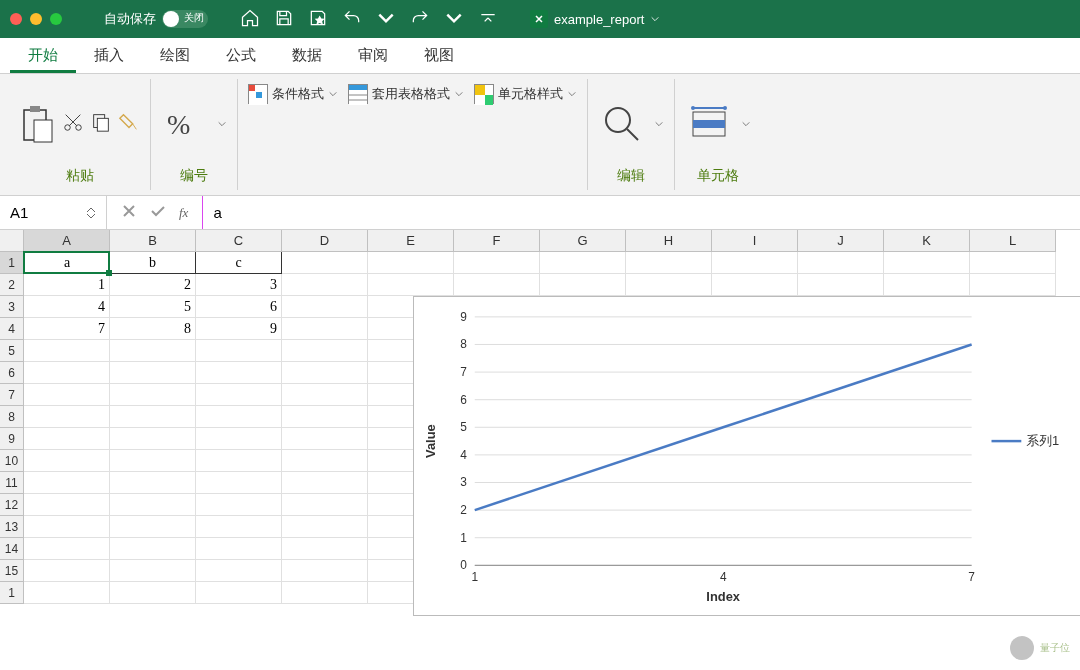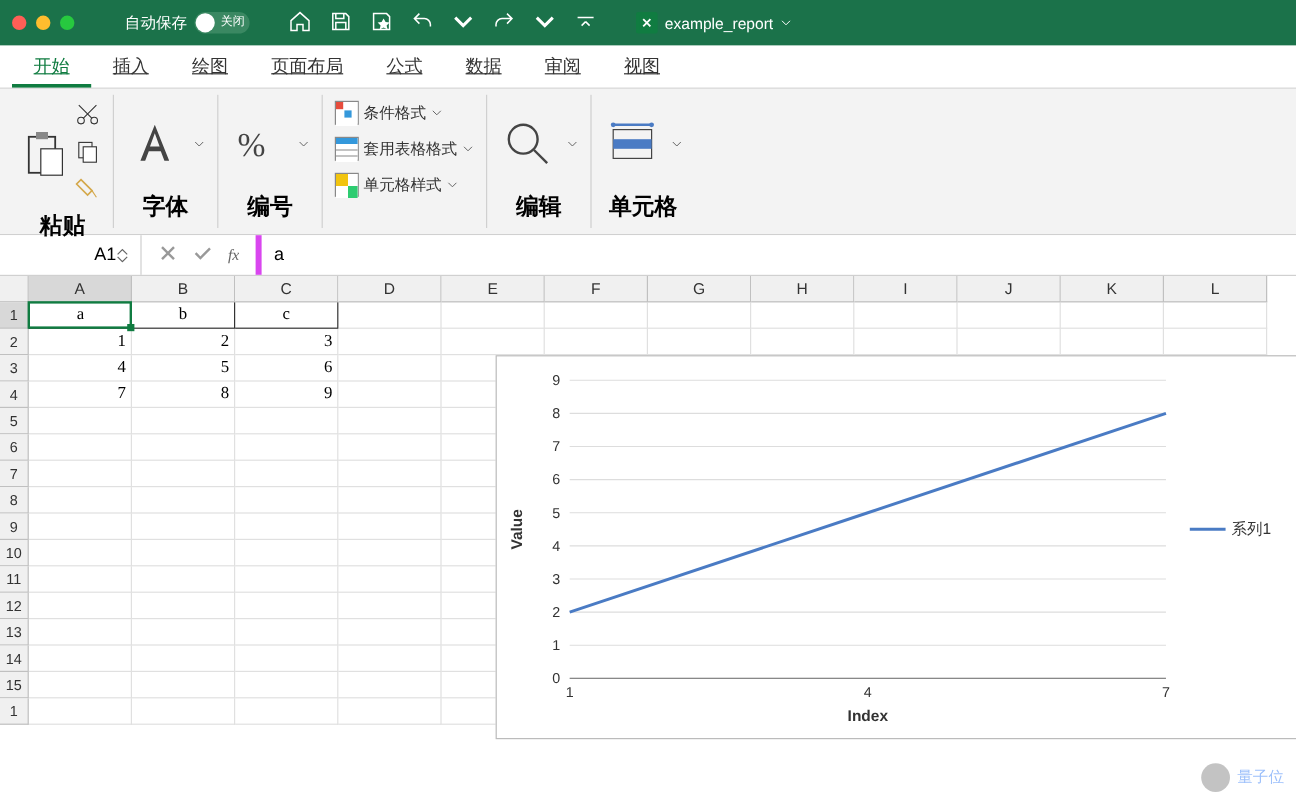--- a/index.html
+++ b/index.html
@@ -12,56 +12,56 @@
 .tl.green { background: #27c93f; }
 .autosave { display: flex; align-items: center; gap: 6px; font-size: 13px; margin-left: 30px; }
 .toggle { width: 46px; height: 18px; background: #3a8862; border-radius: 9px; position: relative; font-family: Liberation Mono, monospace; }
 .toggle-knob { width: 16px; height: 16px; background: #fff; border-radius: 50%; position: absolute; top: 1px; left: 1px; }
 .toggle-label { position: absolute; right: 4px; top: 1px; font-size: 10px; color: #fff; }
 .qat { display: flex; gap: 14px; align-items: center; margin-left: 20px; }
 .qat svg { width: 20px; height: 20px; fill: none; stroke: #fff; stroke-width: 1.5; }
 .filename { display: flex; align-items: center; gap: 6px; margin-left: 20px; text-align: center; }
 .file-icon { width: 18px; height: 18px; background: #107c41; border-radius: 2px; display: flex; align-items: center; justify-content: center; }
 .tabs { display: flex; background: #fff; border-bottom: 1px solid #d0d0d0; padding: 0 10px; height: 36px; }
-.tab { padding: 8px 18px; font-size: 15px; color: #333; cursor: pointer; border-bottom: 3px solid transparent; text-decoration: underline; }
+.tab { padding: 8px 18px; font-size: 15px; color: #333; cursor: pointer; border-bottom: 3px solid transparent; }
 .tab.active { color: #107c41; border-bottom-color: #107c41; }
 .ribbon { display: flex; background: #f3f3f3; border-bottom: 1px solid #d0d0d0; height: 122px; padding: 5px 10px; }
 .ribbon-group { display: flex; flex-direction: column; align-items: center; padding: 5px 10px; border-right: 1px solid #d0d0d0; justify-content: space-between; }
 .ribbon-group:last-child { border-right: none; }
-.ribbon-group-label { font-size: 19px; color: #000000; margin-top: 4px; font-weight: bold; }
+.ribbon-group-label { font-size: 14px; color: #4d7c0f; margin-top: 4px; }
 .ribbon-icons { display: flex; align-items: center; gap: 8px; flex: 1; }
 .ribbon-big-icon { display: flex; flex-direction: column; align-items: center; gap: 2px; }
-.small-stack { display: flex; flex-direction: column; gap: 6px; }
+.small-stack { display: flex; flex-direction: row; gap: 6px; }
 .cond-row { display: flex; align-items: center; gap: 4px; font-size: 13px; color: #333; }
 .cond-icon { width: 20px; height: 20px; border: 1px solid #888; display: flex; }
 .formula-bar { display: flex; align-items: center; height: 34px; border-bottom: 1px solid #d0d0d0; background: #fff; }
-.name-box { width: 118px; border-right: 1px solid #d0d0d0; padding: 0 10px; display: flex; align-items: center; justify-content: flex-end; height: 100%; font-size: 15px; }
+.name-box { width: 107px; border-right: 1px solid #d0d0d0; padding: 0 10px; display: flex; align-items: center; justify-content: space-between; height: 100%; font-size: 15px; }
 .name-spinner { display: flex; flex-direction: column; }
 .name-spinner svg { width: 10px; height: 6px; }
-.fx-buttons { display: flex; gap: 12px; padding: 0 14px; align-items: center; border-right: 5px solid #d946ef; height: 100%; }
+.fx-buttons { display: flex; gap: 12px; padding: 0 14px; align-items: center; border-right: 1px solid #d946ef; height: 100%; }
 .fx-input { flex: 1; padding: 0 10px; font-size: 15px; }
 .grid-area { display: flex; height: calc(100% - 30px - 36px - 122px - 34px); position: relative; }
 .corner { width: 24px; height: 22px; background: #f0f0f0; border-right: 1px solid #c0c0c0; border-bottom: 1px solid #c0c0c0; }
 .col-headers { display: flex; height: 22px; }
 .col-h { width: 86px; background: #f0f0f0; border-right: 1px solid #c0c0c0; border-bottom: 1px solid #c0c0c0; text-align: center; font-size: 13px; line-height: 22px; color: #333; }
 .col-h.selected { background: #d8d8d8; }
 .row-headers { display: flex; flex-direction: column; }
 .row-h { width: 24px; height: 22px; background: #f0f0f0; border-right: 1px solid #c0c0c0; border-bottom: 1px solid #c0c0c0; text-align: center; font-size: 12px; line-height: 22px; color: #333; }
 .row-h.selected { background: #d8d8d8; }
 .cells { position: relative; }
 .cell-row { display: flex; }
 .cell { width: 86px; height: 22px; border-right: 1px solid #e0e0e0; border-bottom: 1px solid #e0e0e0; padding: 0 4px; font-size: 14px; line-height: 22px; text-align: right; font-family: "Times New Roman", serif; }
 .cell.header-cell { text-align: center; }
 .selected-cell { position: absolute; border: 2px solid #107c41; pointer-events: none; }
 .fill-handle { position: absolute; width: 6px; height: 6px; background: #107c41; }
 .header-border { border-bottom: 1px solid #333 !important; border-right: 1px solid #333 !important; }
 .header-border-first { border-left: 1px solid #333; }
 .chart-embed { position: absolute; left: 389px; top: 44px; width: 680px; height: 320px; background: #fff; border: 1px solid #bbb; }
 .chart-svg { width: 100%; height: 100%; }
-.watermark { position: absolute; right: 10px; bottom: 10px; display: flex; align-items: center; gap: 6px; opacity: 0.5; color: #3b82f6; font-size: 13px; }
+.watermark { position: absolute; right: 10px; bottom: 10px; display: flex; align-items: center; gap: 6px; opacity: 0.5; color: #4d7c0f; font-size: 10px; }
 .wm-icon { width: 24px; height: 24px; background: #888; border-radius: 50%; }
 </style>
 </head>
 <body>
 
 <div class="titlebar">
   <div class="traffic-lights">
     <div class="tl red"></div>
     <div class="tl yellow"></div>
     <div class="tl green"></div>
@@ -111,21 +111,20 @@
     <svg width="10" height="10" viewBox="0 0 12 12">
         <path d="M2 4l4 4 4-4" stroke="#fff" fill="none"></path>
       </svg>
   </div>
 </div>
 
 <div class="tabs" id="tabs-container">
     <div class="tab active">开始</div>
     <div class="tab">插入</div>
     <div class="tab">绘图</div>
-    <div class="tab">页面布局</div>
     <div class="tab">公式</div>
     <div class="tab">数据</div>
     <div class="tab">审阅</div>
     <div class="tab">视图</div>
   </div>
 
 <div class="ribbon">
   <div class="ribbon-group">
     <div class="ribbon-icons">
       <div class="ribbon-big-icon">
@@ -145,33 +144,20 @@
               <rect x="4" y="4" width="12" height="14" fill="none" stroke="#333"></rect>
               <rect x="8" y="8" width="12" height="14" fill="#fff" stroke="#333"></rect>
             </svg></span>
         <span><svg width="22" height="22" viewBox="0 0 24 24">
               <path d="M6 4l10 10-4 4L2 8z" fill="none" stroke="#d4a84b" stroke-width="1.5"></path>
               <path d="M16 14l4 6" stroke="#d4a84b"></path>
             </svg></span>
       </div>
     </div>
     <span class="ribbon-group-label">粘贴</span>
-  </div>
-  <div class="ribbon-group">
-    <div class="ribbon-icons">
-      <div class="ribbon-big-icon">
-        <svg width="48" height="48" viewBox="0 0 48 48">
-            <path d="M24 8L12 38h4l3-8h10l3 8h4L24 8zm-4 18l4-11 4 11h-8z" fill="#444"></path>
-          </svg>
-      </div>
-      <svg width="10" height="10" viewBox="0 0 12 12">
-          <path d="M2 4l4 4 4-4" stroke="#666" fill="none"></path>
-        </svg>
-    </div>
-    <span class="ribbon-group-label">字体</span>
   </div>
   <div class="ribbon-group">
     <div class="ribbon-icons">
       <div class="ribbon-big-icon">
         <svg width="48" height="48" viewBox="0 0 48 48">
             <text x="6" y="34" font-size="28" fill="#444" font-family="serif">%</text>
           </svg>
       </div>
       <svg width="10" height="10" viewBox="0 0 12 12">
           <path d="M2 4l4 4 4-4" stroke="#666" fill="none"></path>

